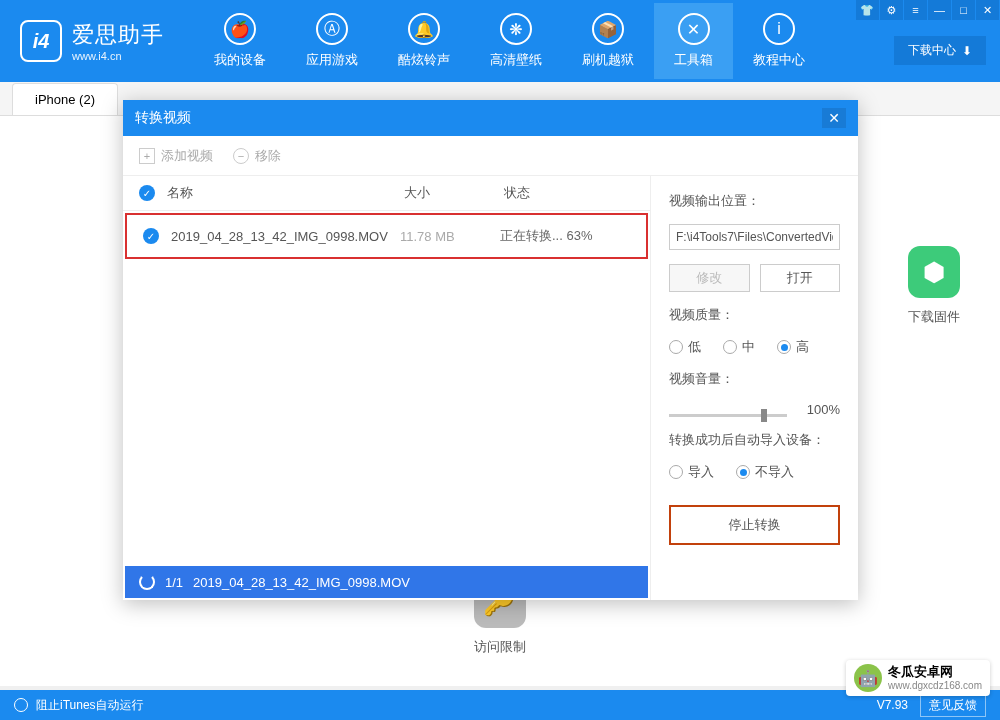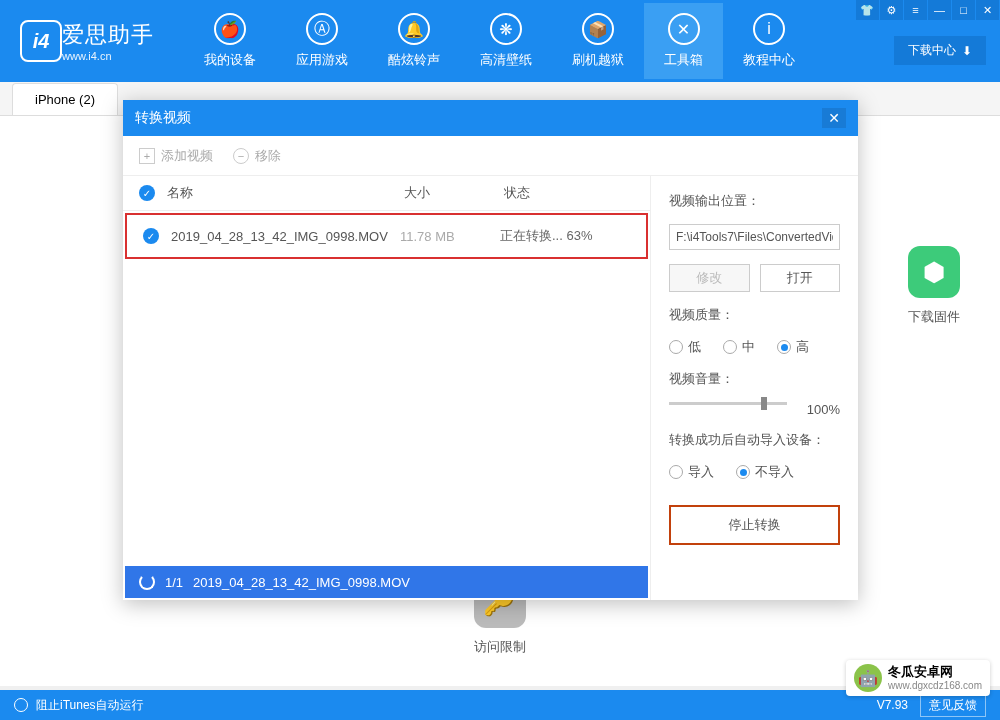--- a/index.html
+++ b/index.html
@@ -1,19 +1,19 @@
 <!DOCTYPE html>
 <html><head>
 <meta charset="utf-8">
 <style>
 * { margin: 0; padding: 0; box-sizing: border-box; font-family: "Microsoft YaHei", sans-serif; }
 body { background: #f0f0f0; width: 1000px; height: 720px; overflow: hidden; position: relative; }
 
 .header { background: #1b8aef; height: 82px; display: flex; align-items: center; padding: 0 20px; position: relative; }
-.logo-area { display: flex; align-items: center; }
+.logo-area { display: flex; align-items: center; gap: 10px; }
 .logo-icon { width: 42px; height: 42px; border: 2px solid #fff; border-radius: 8px; display: flex; align-items: center; justify-content: center; color: #fff; font-size: 20px; font-weight: bold; font-style: italic; }
 .logo-text { color: #fff; }
 .logo-title { font-size: 22px; font-weight: normal; letter-spacing: 1px; }
 .logo-url { font-size: 11px; opacity: 0.9; }
 
 .nav { display: flex; margin-left: 30px; gap: 0; }
 .nav-item { display: flex; flex-direction: column; align-items: center; padding: 10px 20px; color: #fff; font-size: 13px; cursor: pointer; }
 .nav-item.active { background: #3a9ff3; }
 .nav-icon { width: 32px; height: 32px; border: 2px solid #fff; border-radius: 50%; display: flex; align-items: center; justify-content: center; margin-bottom: 6px; font-size: 16px; }
 
@@ -56,21 +56,21 @@
 .settings-pane { width: 208px; border-left: 1px solid #eee; padding: 16px 18px; display: flex; flex-direction: column; gap: 14px; font-size: 13px; color: #555; }
 .sect-label { font-size: 13px; }
 .path-input { width: 100%; height: 26px; border: 1px solid #ccc; padding: 0 6px; font-size: 12px; color: #555; }
 .btn-row { display: flex; gap: 10px; }
 .btn { flex: 1; height: 28px; border: 1px solid #ccc; background: #fff; font-size: 13px; display: flex; align-items: center; justify-content: center; cursor: pointer; }
 .btn.disabled { color: #bbb; background: #f7f7f7; }
 .radio-row { display: flex; gap: 22px; align-items: center; }
 .radio { display: flex; align-items: center; gap: 5px; font-size: 13px; }
 .radio-dot { width: 14px; height: 14px; border: 1px solid #aaa; border-radius: 50%; display: inline-flex; align-items: center; justify-content: center; }
 .radio.sel .radio-dot::after { content: ""; width: 7px; height: 7px; border-radius: 50%; background: #1b8aef; }
-.slider { display: flex; align-items: flex-start; gap: 20px; }
+.slider { display: flex; align-items: flex-end; gap: 20px; }
 .slider-track { flex: 1; height: 3px; background: #ccc; position: relative; }
 .slider-thumb { position: absolute; right: 20px; top: -5px; width: 6px; height: 13px; background: #888; }
 .stop-btn { height: 40px; border: 2px solid #c2410c; display: flex; align-items: center; justify-content: center; font-size: 13px; cursor: pointer; margin-top: 10px; }
 
 .footer { position: absolute; bottom: 0; left: 0; right: 0; height: 30px; background: #1b8aef; display: flex; align-items: center; padding: 0 14px; color: #fff; font-size: 12px; justify-content: space-between; }
 .footer-left { display: flex; align-items: center; gap: 8px; }
 .footer-circle { width: 14px; height: 14px; border: 1.5px solid #fff; border-radius: 50%; }
 .footer-right { display: flex; align-items: center; gap: 12px; }
 .footer-btn { border: 1px solid rgba(255,255,255,0.5); padding: 2px 8px; }
 

